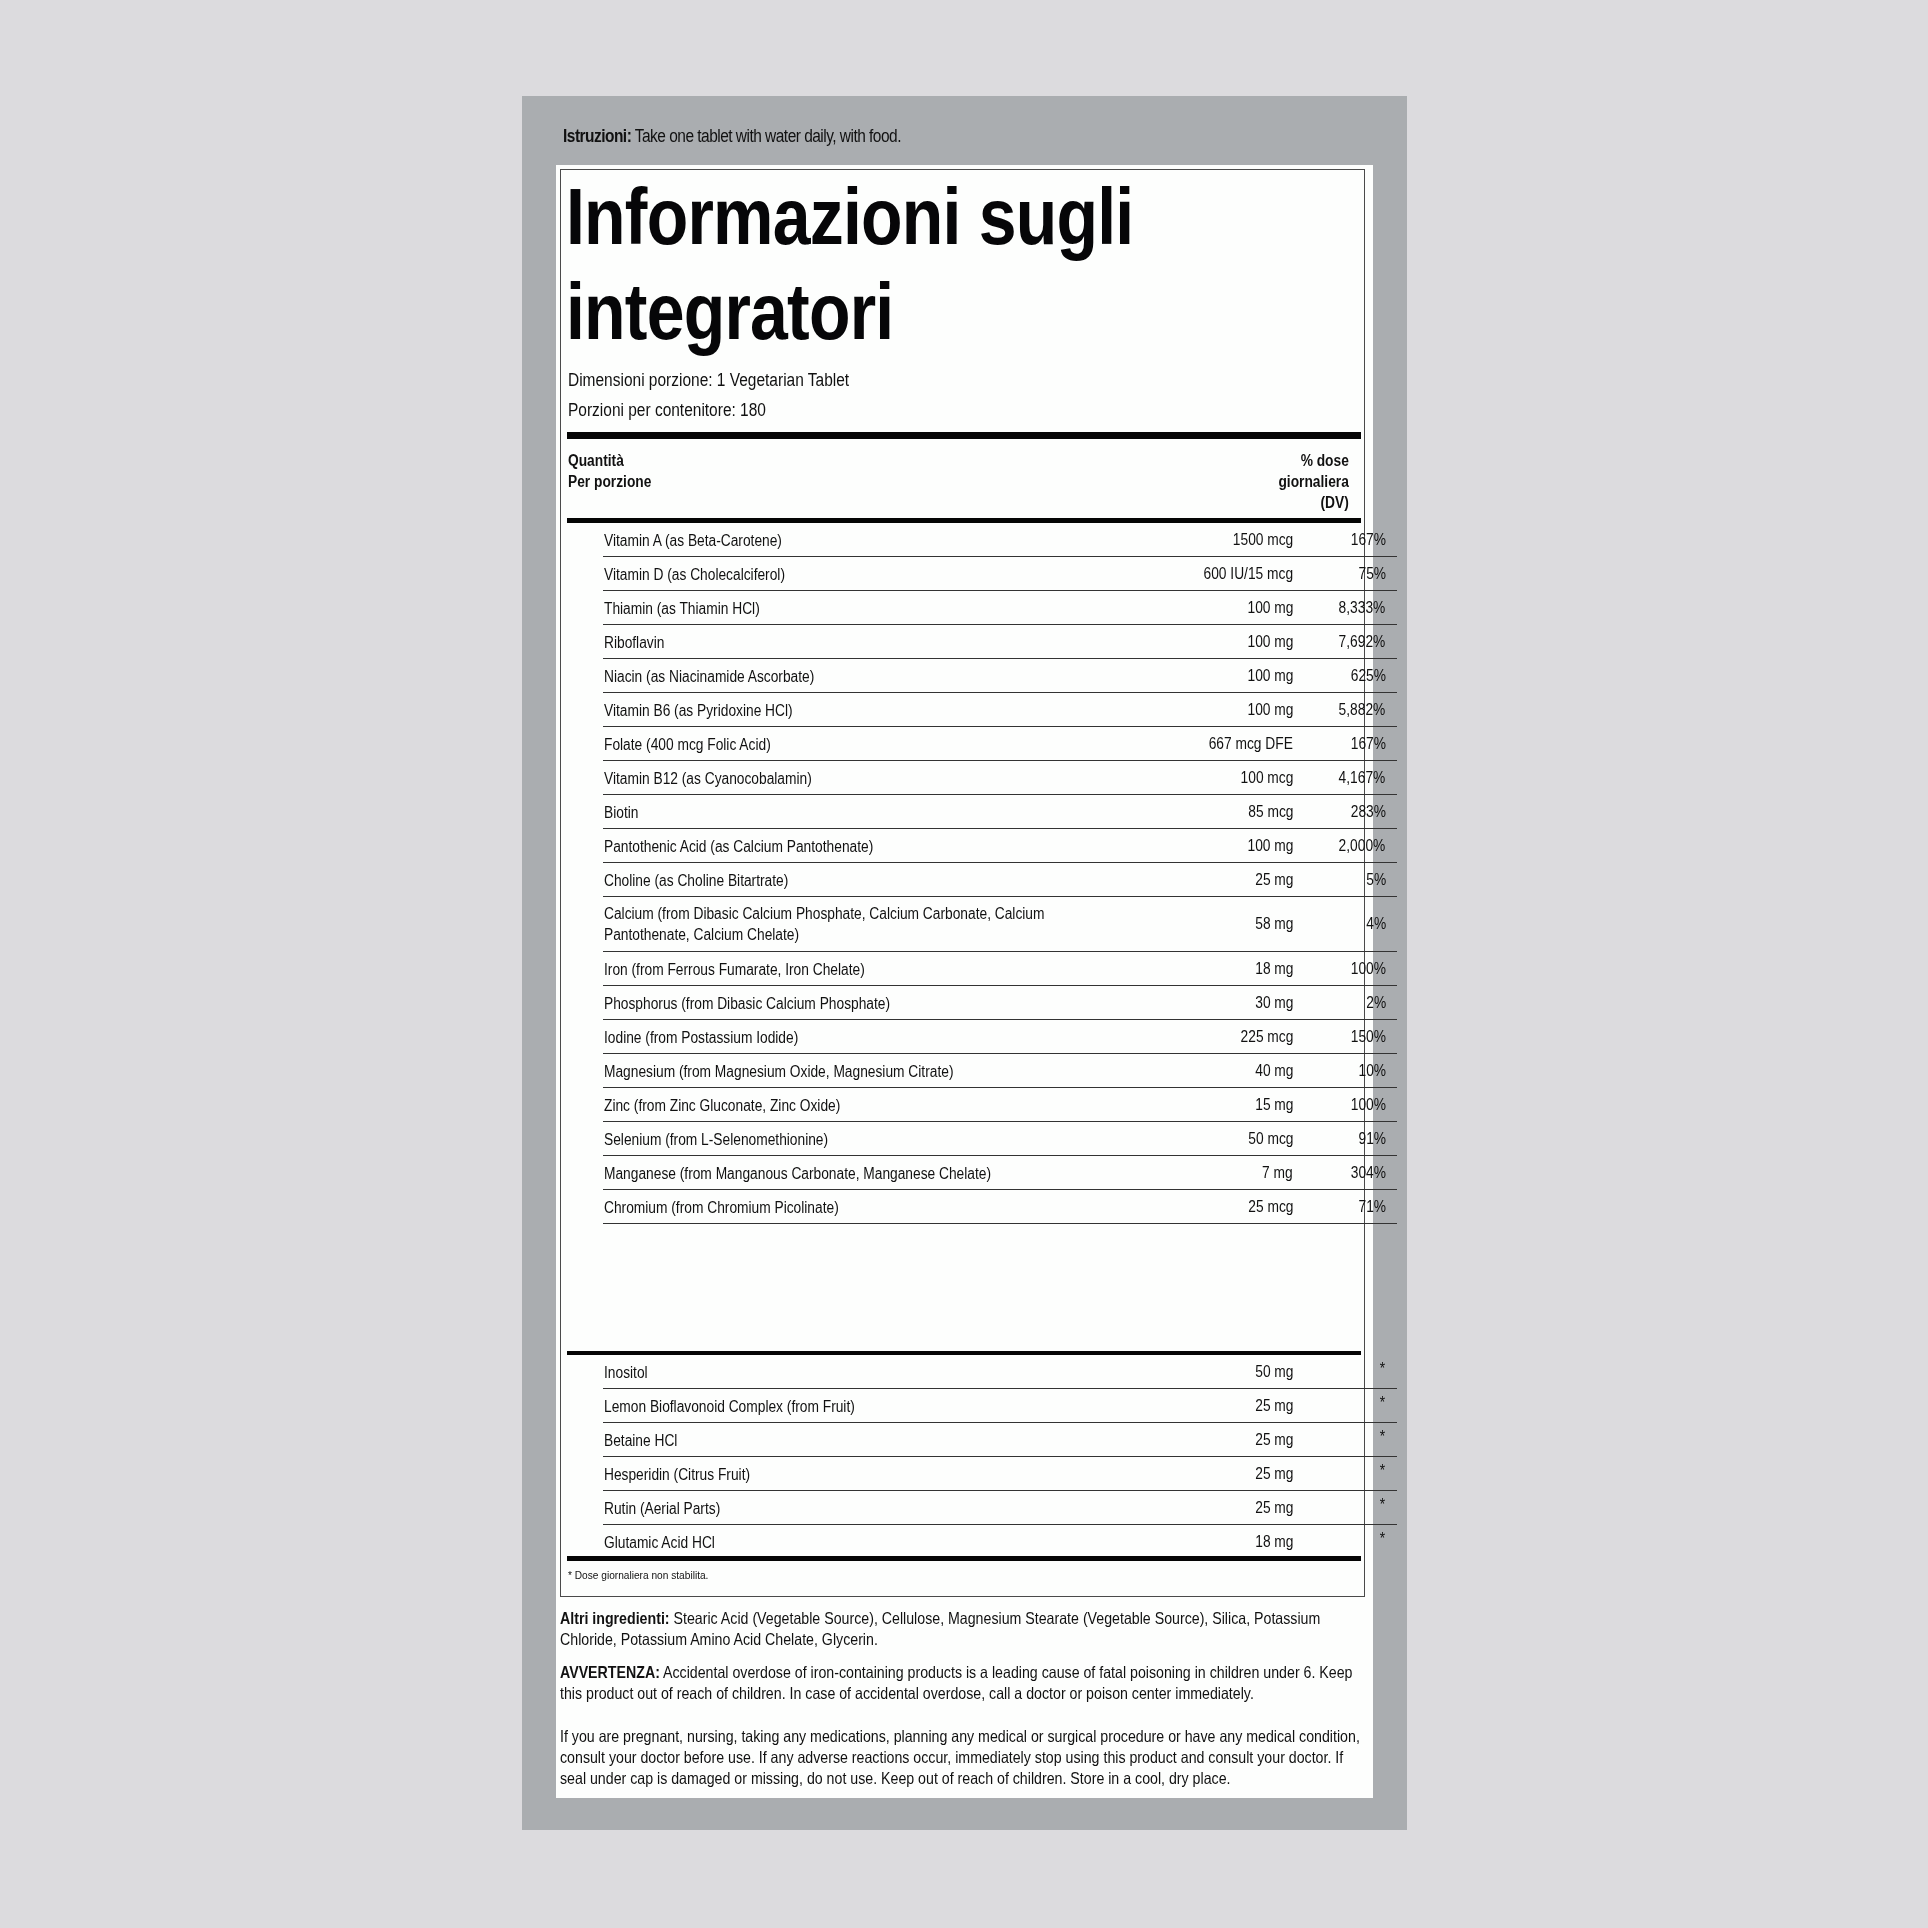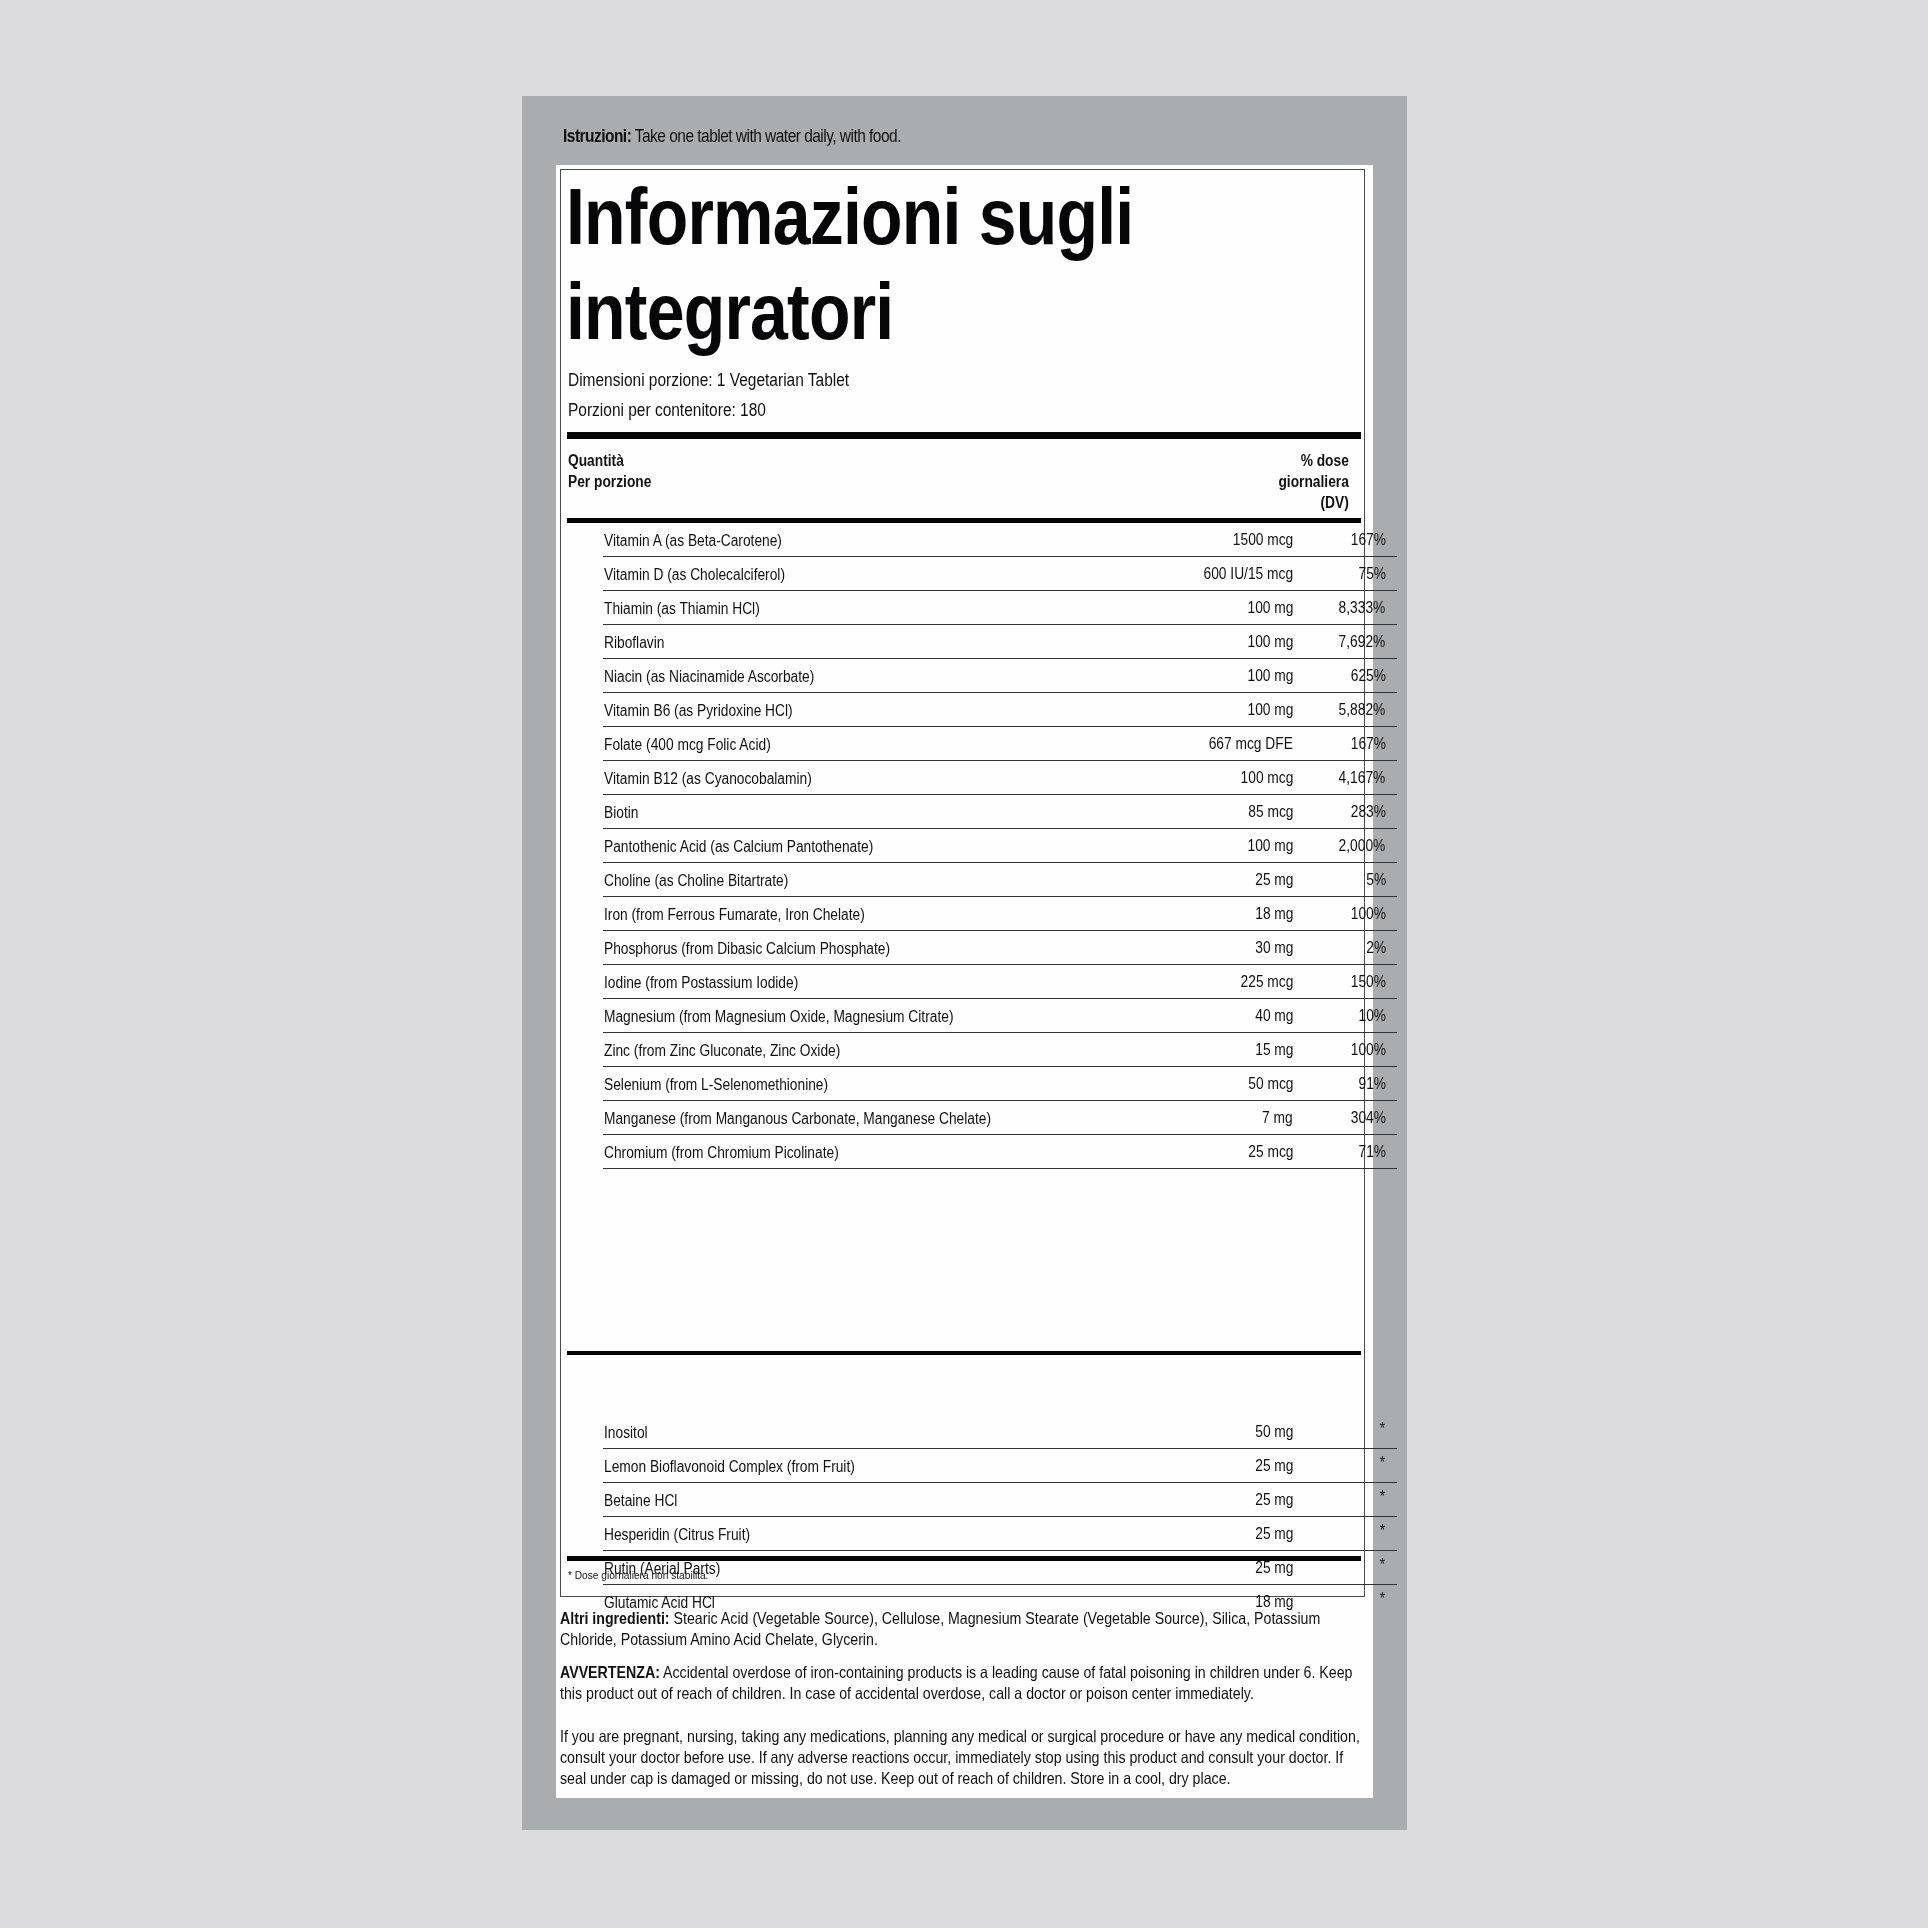--- a/index.html
+++ b/index.html
@@ -224,20 +224,25 @@
   <div class="row">
       <span class="name">Pantothenic Acid (as Calcium Pantothenate)</span>
       <span class="amt">100 mg</span>
       <span class="dv">2,000%</span>
     </div>
   <div class="row">
       <span class="name">Choline (as Choline Bitartrate)</span>
       <span class="amt">25 mg</span>
       <span class="dv">5%</span>
     </div>
+  <div class="row double">
+      <span class="name">Calcium (from Dibasic Calcium Phosphate, Calcium Carbonate, Calcium Pantothenate, Calcium Chelate)</span>
+      <span class="amt">58 mg</span>
+      <span class="dv">4%</span>
+    </div>
   <div class="row">
       <span class="name">Iron (from Ferrous Fumarate, Iron Chelate)</span>
       <span class="amt">18 mg</span>
       <span class="dv">100%</span>
     </div>
   <div class="row">
       <span class="name">Phosphorus (from Dibasic Calcium Phosphate)</span>
       <span class="amt">30 mg</span>
       <span class="dv">2%</span>
     </div>
@@ -268,21 +273,21 @@
     </div>
   <div class="row">
       <span class="name">Chromium (from Chromium Picolinate)</span>
       <span class="amt">25 mcg</span>
       <span class="dv">71%</span>
     </div>
 </div>
 
 <div class="rule-thick" style="top:1351px; height:3.8px;"></div>
 
-<div class="rows" style="top:1415px;">
+<div class="rows" style="top:1355px;">
   <div class="row">
       <span class="name">Inositol</span>
       <span class="amt">50 mg</span>
       <span class="dv star">*</span>
     </div>
   <div class="row">
       <span class="name">Lemon Bioflavonoid Complex (from Fruit)</span>
       <span class="amt">25 mg</span>
       <span class="dv star">*</span>
     </div>

